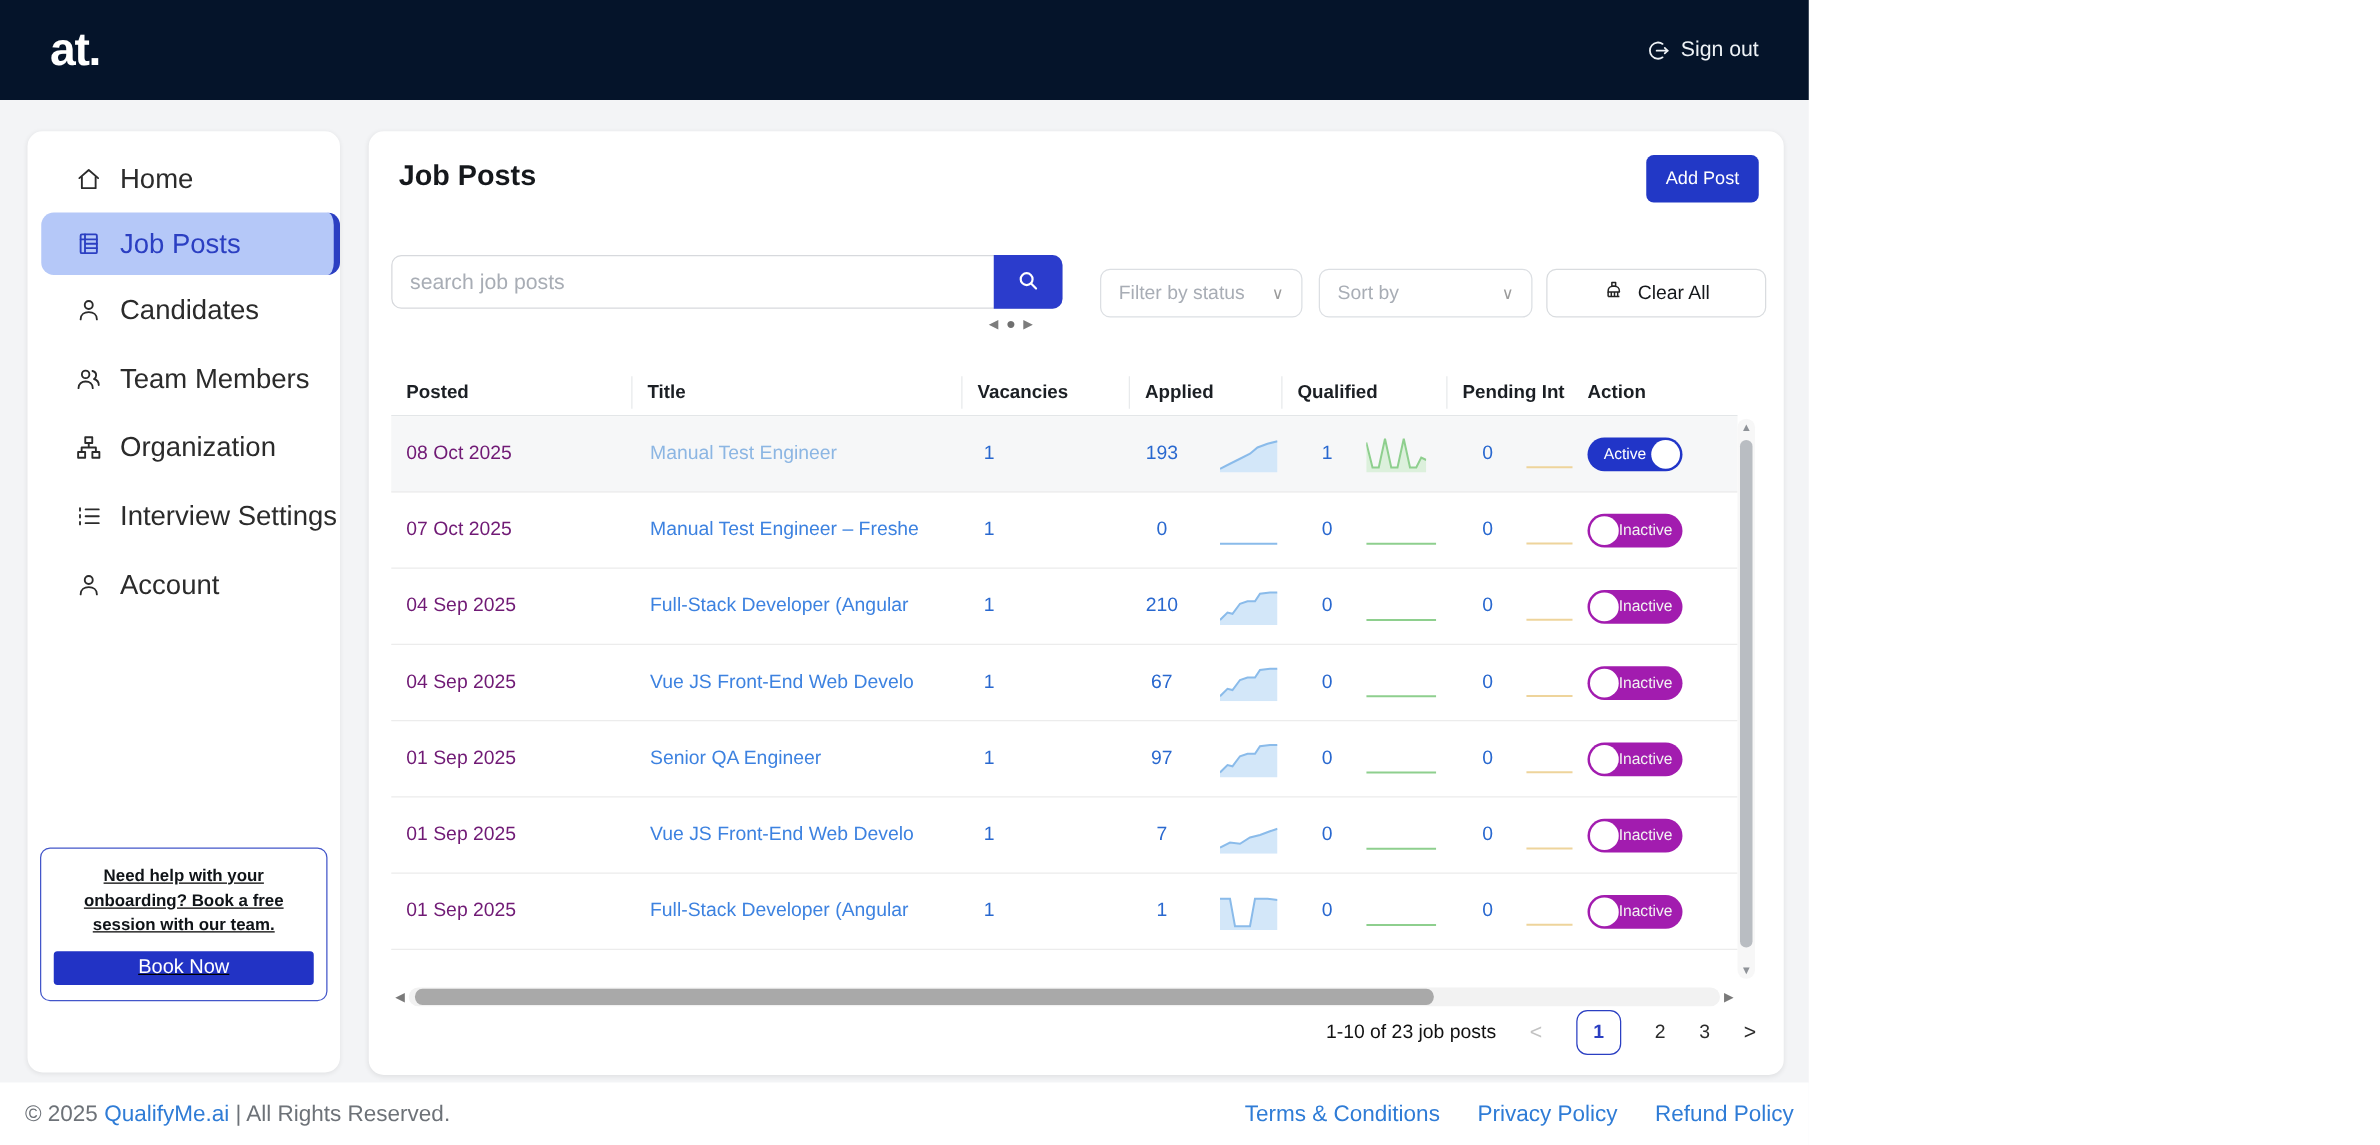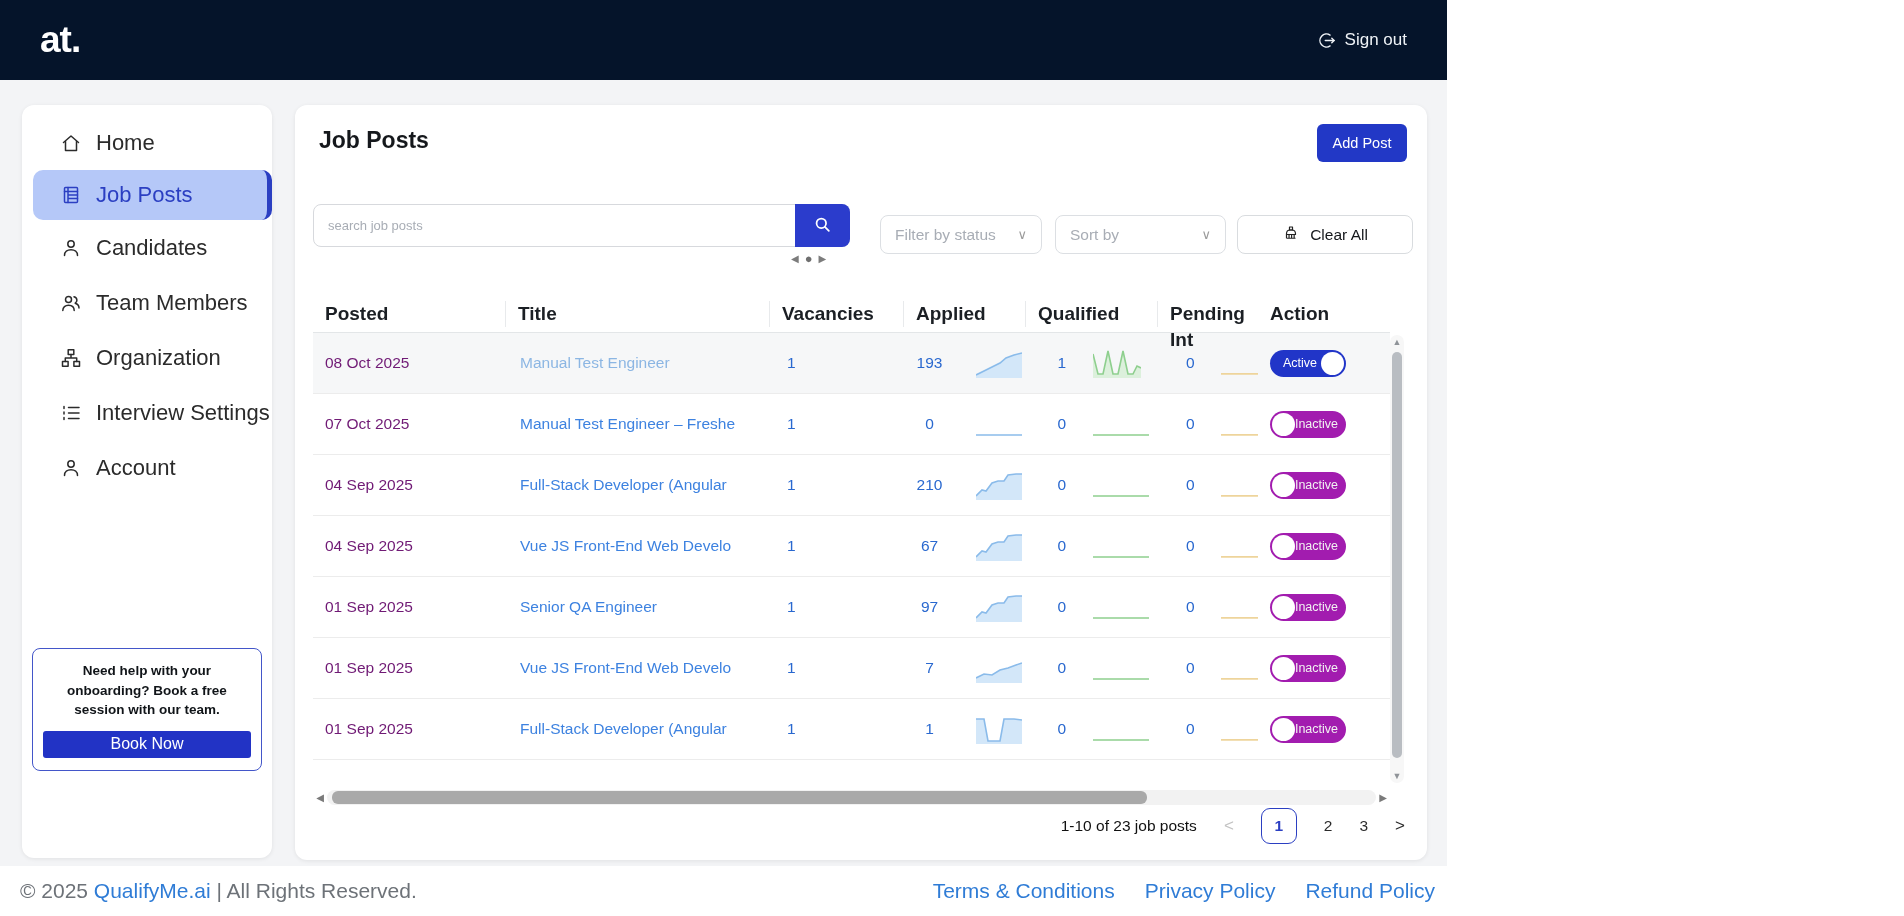--- a/index.html
+++ b/index.html
@@ -12,46 +12,46 @@
   .logo { position:absolute; left:40px; top:50%; transform:translateY(-50%); color:#fff; font-size:37px; font-weight:800; letter-spacing:-1px; }
   .signout { position:absolute; right:40px; top:50%; transform:translateY(-50%); display:flex; align-items:center; gap:9px; color:#eef2f6; font-size:17px; cursor:pointer; }
   .signout svg { display:block; }
 
   
   .sidebar { position:absolute; left:22px; top:105px; width:250px; height:753px; background:#fff; border-radius:12px; box-shadow:0 1px 4px rgba(0,0,0,.08); }
   .nav { position:absolute; left:0; top:10px; width:100%; }
   .nav-item { position:relative; display:flex; align-items:center; gap:14px; height:55px; padding-left:38px; font-size:22px; color:#2b2b2b; cursor:pointer; }
   .nav-item svg { flex:0 0 auto; }
   .nav-item.active { background:#b5c8f8; color:#2b3fc2; border-right:5px solid #2b3fc2; border-radius:10px; margin:0 0 0 11px; height:50px; padding-left:27px; }
-  .helpbox { position:absolute; left:10px; top:543px; width:230px; border:1px solid #4356c9; border-radius:8px; padding:12px 8px 12px; background:#fff; }
+  .helpbox { position:absolute; left:10px; top:573px; width:230px; border:1px solid #4356c9; border-radius:8px; padding:12px 8px 12px; background:#fff;text-decoration:underline; }
   .helpbox p { font-size:13.5px; line-height:1.45; color:#101418; text-align:center; font-weight:700; }
   .booknow { display:block; width:208px; margin:11px auto 0; height:27px; background:#2233c5; color:#fff; border:none; border-radius:3px; font-size:16px; cursor:pointer; font-family:inherit; }
 
   
   .main { position:absolute; left:295px; top:105px; width:1132px; height:755px; background:#fff; border-radius:12px; box-shadow:0 1px 4px rgba(0,0,0,.08); }
   .page-title { position:absolute; left:24px; top:22px; font-size:23px; font-weight:700; color:#15181c; }
   .addpost { position:absolute; right:20px; top:19px; width:90px; height:38px; background:#2238c6; color:#fff; border:none; border-radius:6px; font-size:14.5px; cursor:pointer; font-family:inherit; }
 
   .searchwrap { position:absolute; left:18px; top:99px; width:537px; height:43px; }
-  .searchwrap input { width:100%; height:100%; border:1px solid #d7d9dd; border-radius:8px; padding:0 66px 0 14px; font-size:13px; color:#333; outline:none; font-family:inherit; }
+  .searchwrap input { width:100%; height:100%; border:1px solid #d7d9dd; border-radius:8px; padding:0 66px 0 14px; font-size:17px; color:#333; outline:none; font-family:inherit; }
   .searchwrap input::placeholder { color:#a8adb5; }
   .searchbtn { position:absolute; right:0; top:0; width:55px; height:43px; background:#2b3ccc; border:none; border-radius:0 8px 8px 0; cursor:pointer; }
   .cursor-artifact { position:absolute; left:496px; top:146px; display:flex; align-items:center; gap:6px; color:#7c7c7c; font-size:10px; }
   .cursor-artifact .dot { font-size:13px; color:#6f6f6f; }
 
   .dd { position:absolute; top:110px; height:39px; border:1px solid #dcdfe3; border-radius:8px; background:#fff; display:flex; align-items:center; justify-content:space-between; padding:0 14px; font-size:15.5px; color:#a8adb5; cursor:pointer; }
   .dd .chev { color:#9b9b9b; font-size:13px; }
   .dd.filter { left:585px; width:162px; }
   .dd.sort   { left:760px; width:171px; }
   .clearall  { position:absolute; left:942px; top:110px; width:176px; height:39px; border:1px solid #d9dcdf; border-radius:8px; background:#fff; display:flex; align-items:center; justify-content:center; gap:10px; font-size:15.5px; color:#15181c; cursor:pointer; font-family:inherit; }
 
   
   .tbl { position:absolute; left:18px; top:190px; width:1077px; }
   .trow { display:grid; grid-template-columns:193px 264px 134px 122px 132px 100px 132px; align-items:center; }
-  .thead { height:38px; border-bottom:1px solid #e3e6e8; font-weight:700; font-size:19px; color:#1b1f24; }
+  .thead { height:38px; border-bottom:1px solid #e3e6e8; font-weight:700; font-size:15px; color:#1b1f24; }
   .thead .hc { padding-left:12px; line-height:26px; height:26px; }
   .thead .hc.sep { border-right:1px solid #e8eaec; }
   .brow { height:61px; border-bottom:1px solid #ececec; font-size:15.5px; }
   .brow.hl { background:#f6f7f8; }
   .c-date { padding-left:12px; color:#701a75; }
   .c-title { padding-left:14px; color:#3d82e0; white-space:nowrap; overflow:hidden; cursor:pointer; }
   .brow.visited .c-title { color:#8cb6e3; }
   .c-vac { padding-left:17px; color:#2968cf; }
   .c-num { display:flex; align-items:center; }
   .c-num .num { color:#2968cf; text-align:right; }
@@ -80,21 +80,21 @@
   .hthumb { position:absolute; left:5px; top:1px; width:815px; height:13px; background:#a9a9a9; border-radius:6px; }
 
   
   .pagination { position:absolute; right:22px; top:703px; height:36px; display:flex; align-items:center; gap:27px; font-size:15.5px; color:#111; }
   .pg-prev { color:#c2c2c2; font-size:17px; cursor:default; }
   .pg-next { color:#2b2b2b; font-size:17px; cursor:pointer; }
   .pg-num { color:#2b2b2b; cursor:pointer; }
   .pg-num.current { width:36px; height:36px; border:1.5px solid #2b3fc2; border-radius:9px; color:#2b3fc2; font-weight:700; display:flex; align-items:center; justify-content:center; }
 
   
-  .footer { position:absolute; left:0; top:866px; width:1447px; height:50px; background:#fff; display:flex; align-items:center; justify-content:space-between; padding:0 12px 0 20px; font-size:21px; }
+  .footer { position:absolute; left:0; top:866px; width:1447px; height:50px; background:#fff; display:flex; align-items:center; justify-content:space-between; padding:0 12px 0 20px; font-size:18px; }
   .foot-left { color:#6d7278; }
   .foot-left .brand { color:#2f7cd6; cursor:pointer; }
   .foot-links { display:flex; gap:30px; }
   .foot-links span { color:#2f7cd6; cursor:pointer; }
 </style>
 </head>
 <body>
 
 <div class="stage">
   <div class="page">

